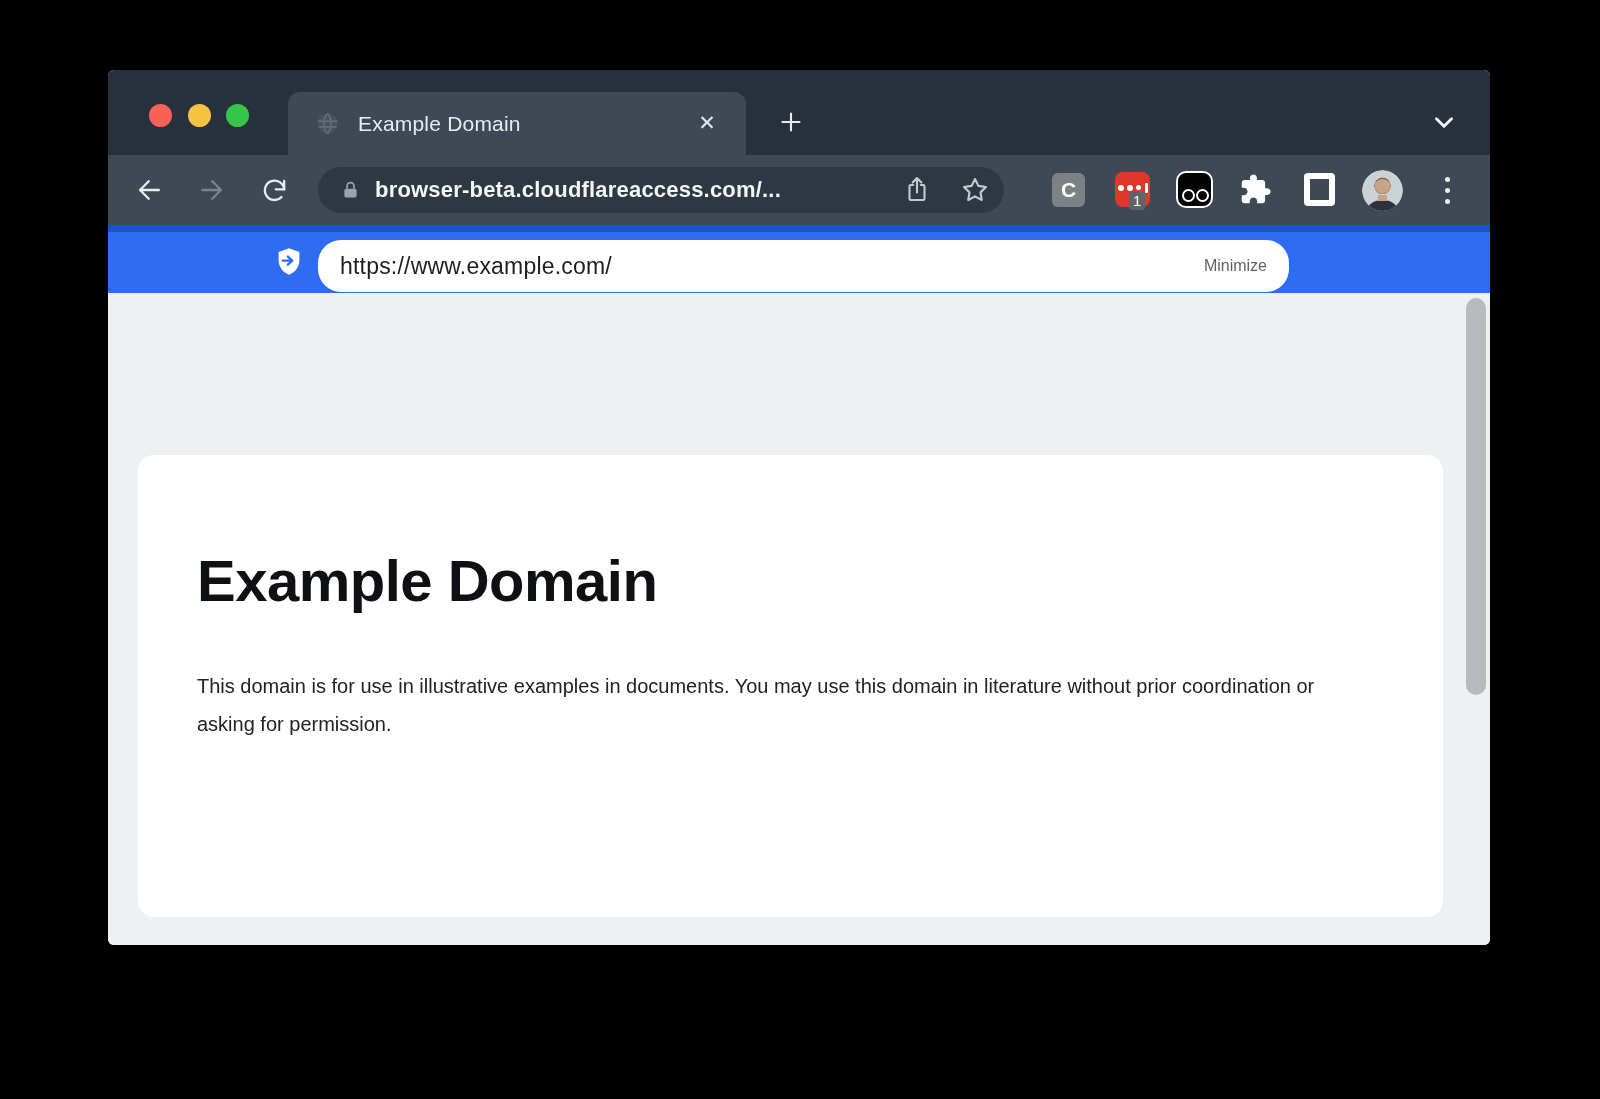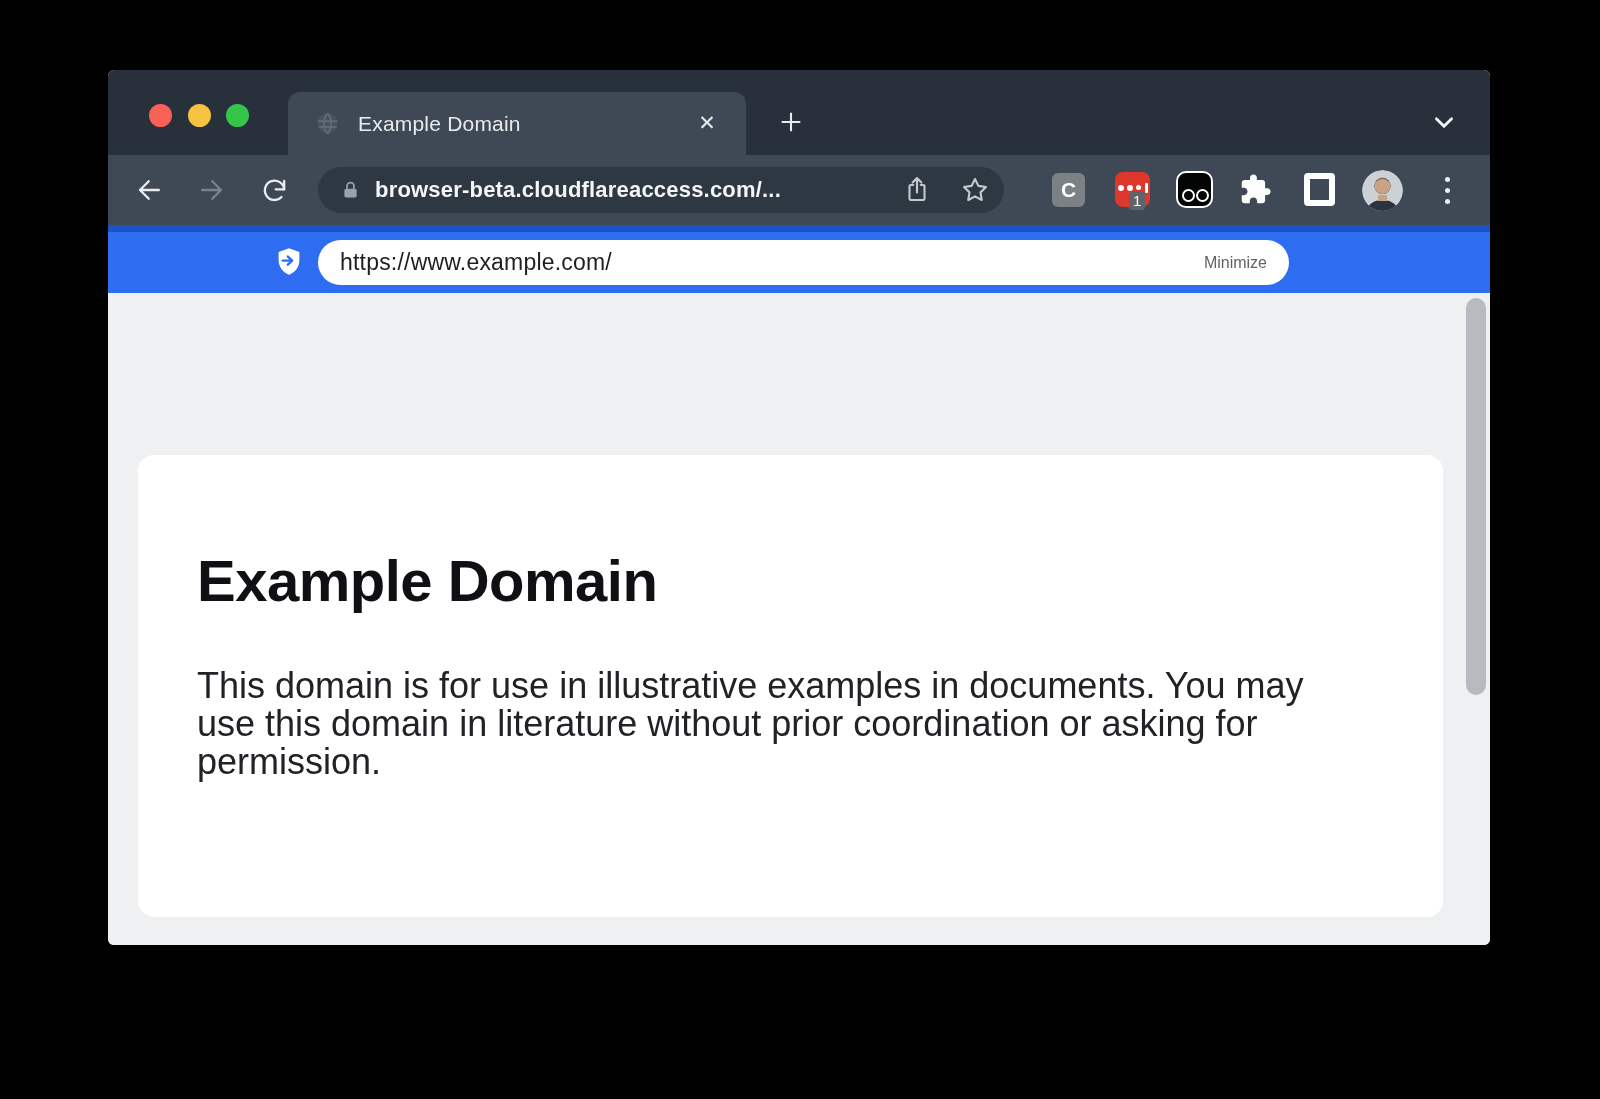--- a/index.html
+++ b/index.html
@@ -66,32 +66,32 @@
   .ext-puzzle { left:1131px; top:18px; }
   .ext-sidepanel { left:1196px; top:18px; width:31px; height:33px;
     border:6px solid #fff; border-radius:4px; background:transparent; }
   .avatar-btn { left:1254px; top:15px; width:41px; height:41px; border-radius:50%; overflow:hidden; }
   .menu-dots { left:1330px; top:16px; width:18px; height:38px; flex-direction:column; gap:6px; }
   .menu-dots i { width:5px; height:5px; border-radius:50%; background:#eceff1; }
 
   
   .isobar { position:relative; height:68px; background:#2e6cf1; border-top:7px solid #1d53c8; }
   .iso-shield { position:absolute; left:167px; top:15px; }
-  .iso-pill { position:absolute; left:210px; top:8px; width:971px; height:45px;
+  .iso-pill { position:absolute; left:210px; top:8px; width:971px; height:52px;
     background:#fff; border-radius:23px; display:flex; align-items:center; justify-content:space-between;
     padding:8px 22px; }
   .iso-url { color:#1d1f23; font-size:23px; letter-spacing:.2px; }
   .iso-min { color:#5f6368; font-size:16px; }
 
   
   .content { position:relative; height:652px; background:#eef0f1; }
   .page-card { position:absolute; left:30px; top:162px; width:1305px; height:462px;
     background:#fff; border-radius:16px; }
   .page-h1 { position:absolute; left:59px; top:92px; font-size:58px; font-weight:700; color:#0e1013; letter-spacing:-.5px; }
-  .page-p  { position:absolute; left:59px; top:212px; width:1155px; font-size:36px; line-height:38px; color:#202226; }
+  .page-p  { position:absolute; left:59px; top:212px; width:1155px; font-size:20px; line-height:38px; color:#202226; }
   .page-a  { position:absolute; left:59px; top:320px; font-size:28px; color:#2e3f9d; text-decoration:none; }
   .scroll-thumb { position:absolute; right:4px; top:5px; width:20px; height:397px;
     background:#b7bbbf; border-radius:10px; }
 </style>
 </head>
 <body>
 
 <div class="browser-window">
 
   <div class="tabstrip">

